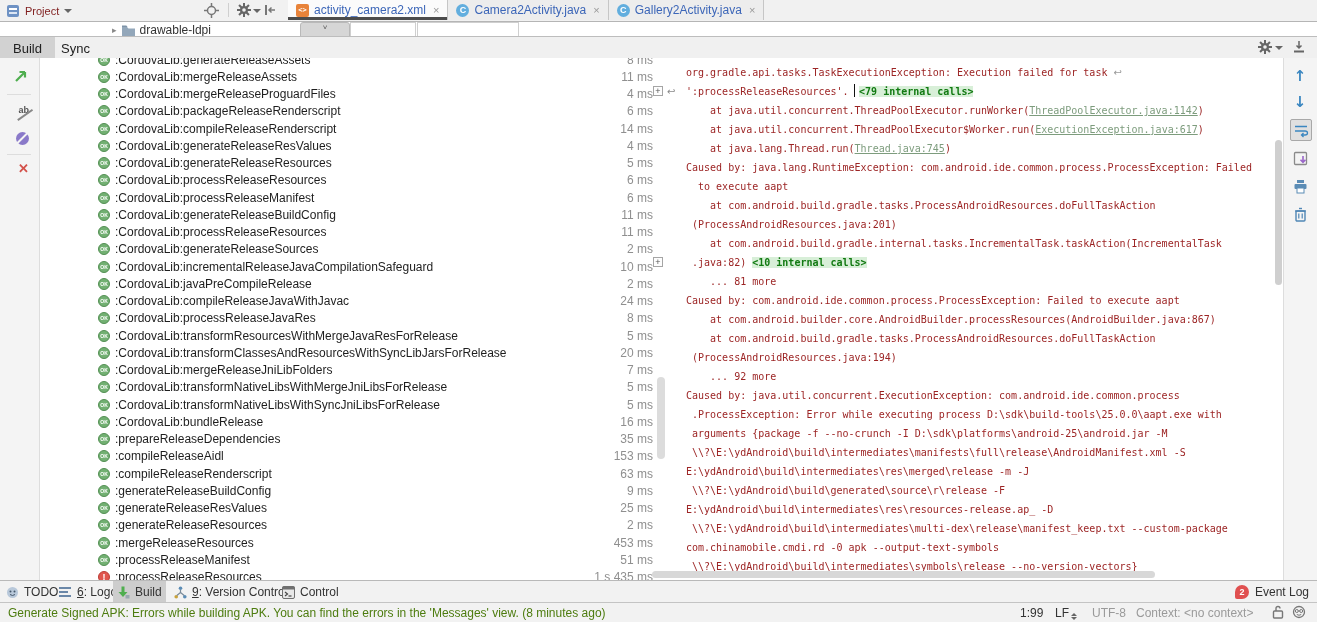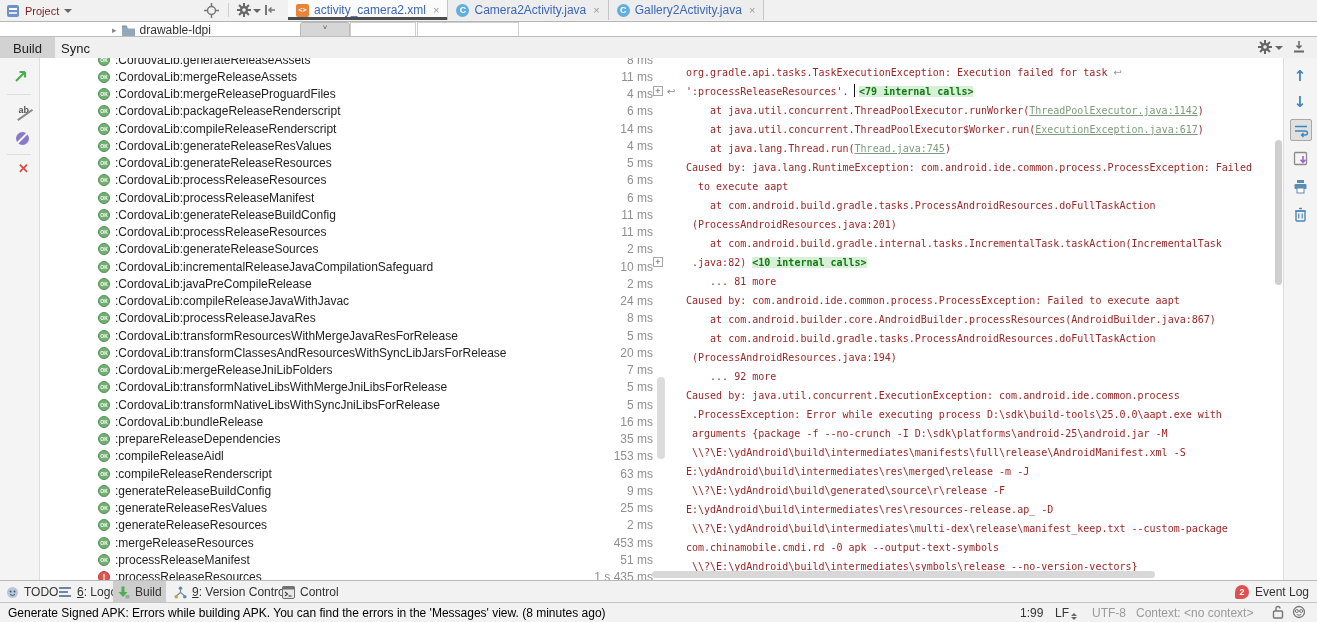--- a/index.html
+++ b/index.html
@@ -75,21 +75,21 @@
   
   .winbar{position:absolute;left:0;top:580px;width:1317px;height:22px;background:#f2f2f2;border-top:1px solid #b9b9b9;}
   .wb-item{position:absolute;top:0;height:22px;display:flex;align-items:center;gap:5px;padding:0 4px;font-size:12px;color:#333;}
   .wb-item.sel{background:#cdcdcd;}
   .mn{text-decoration:underline;}
   .evlog{position:absolute;right:8px;top:0;height:22px;display:flex;align-items:center;gap:6px;font-size:12px;color:#333;}
   .evbadge{width:14px;height:14px;border-radius:50% 50% 50% 2px;background:#e05050;color:#fff;font:bold 9px "Liberation Sans",sans-serif;
            display:flex;align-items:center;justify-content:center;}
   
   .statusbar{position:absolute;left:0;top:602px;width:1317px;height:20px;background:#f2f2f2;border-top:1px solid #c4c4c4;font-size:12px;}
-  .sb-msg{position:absolute;left:8px;top:3px;color:#000000;}
+  .sb-msg{position:absolute;left:8px;top:3px;color:#4d7c0f;}
   .sb-item{position:absolute;top:3px;color:#333;white-space:nowrap;margin-left:24px;}
   .sb-dim{color:#9a9a9a;}
   .updown{display:inline-flex;flex-direction:column;gap:1px;margin-left:2px;vertical-align:1px;}
   .updown i{width:0;height:0;border-left:3px solid transparent;border-right:3px solid transparent;display:block;}
   .updown .u{border-bottom:3px solid #666;}
   .updown .d{border-top:3px solid #666;}
 </style>
 </head>
 <body>
 

